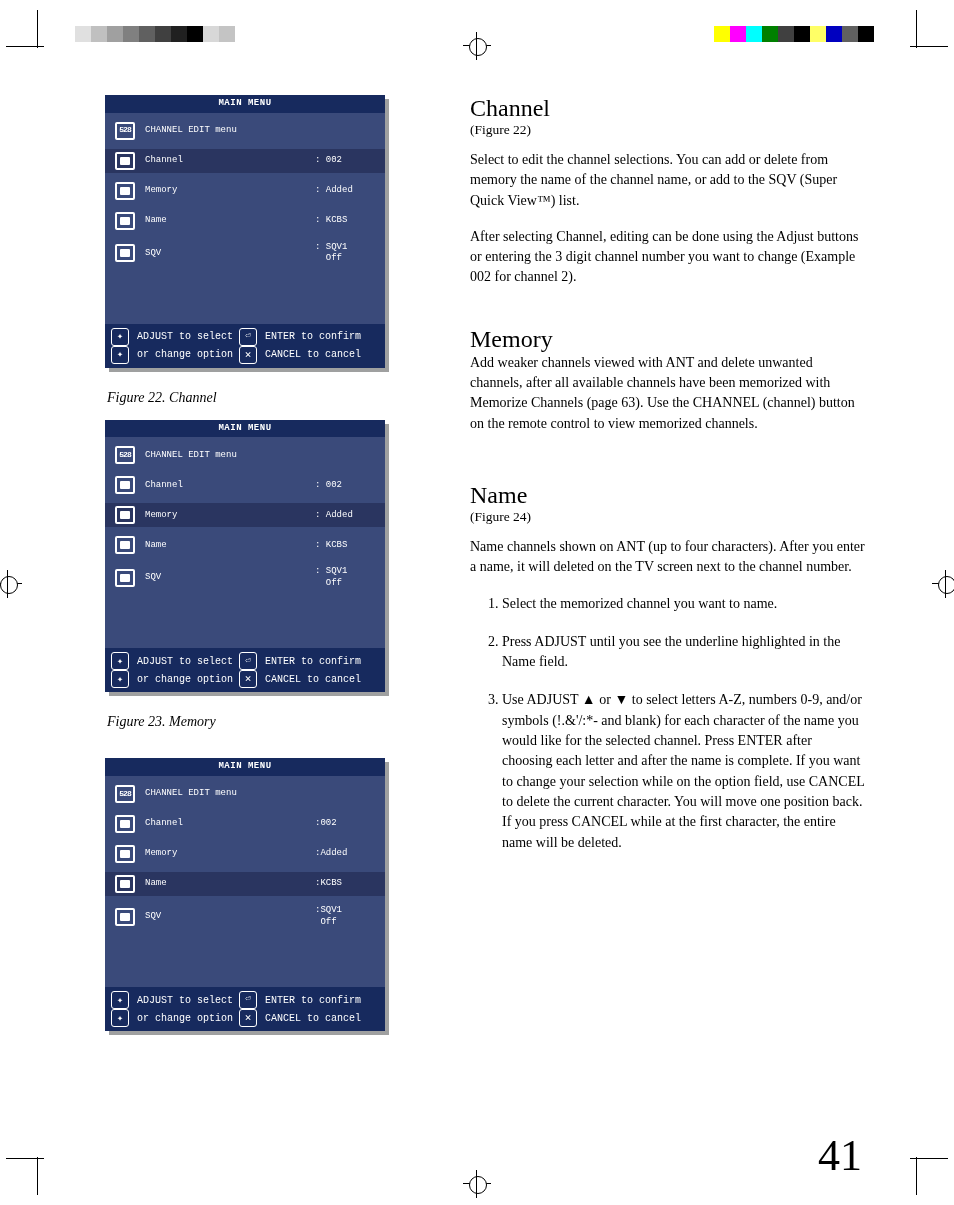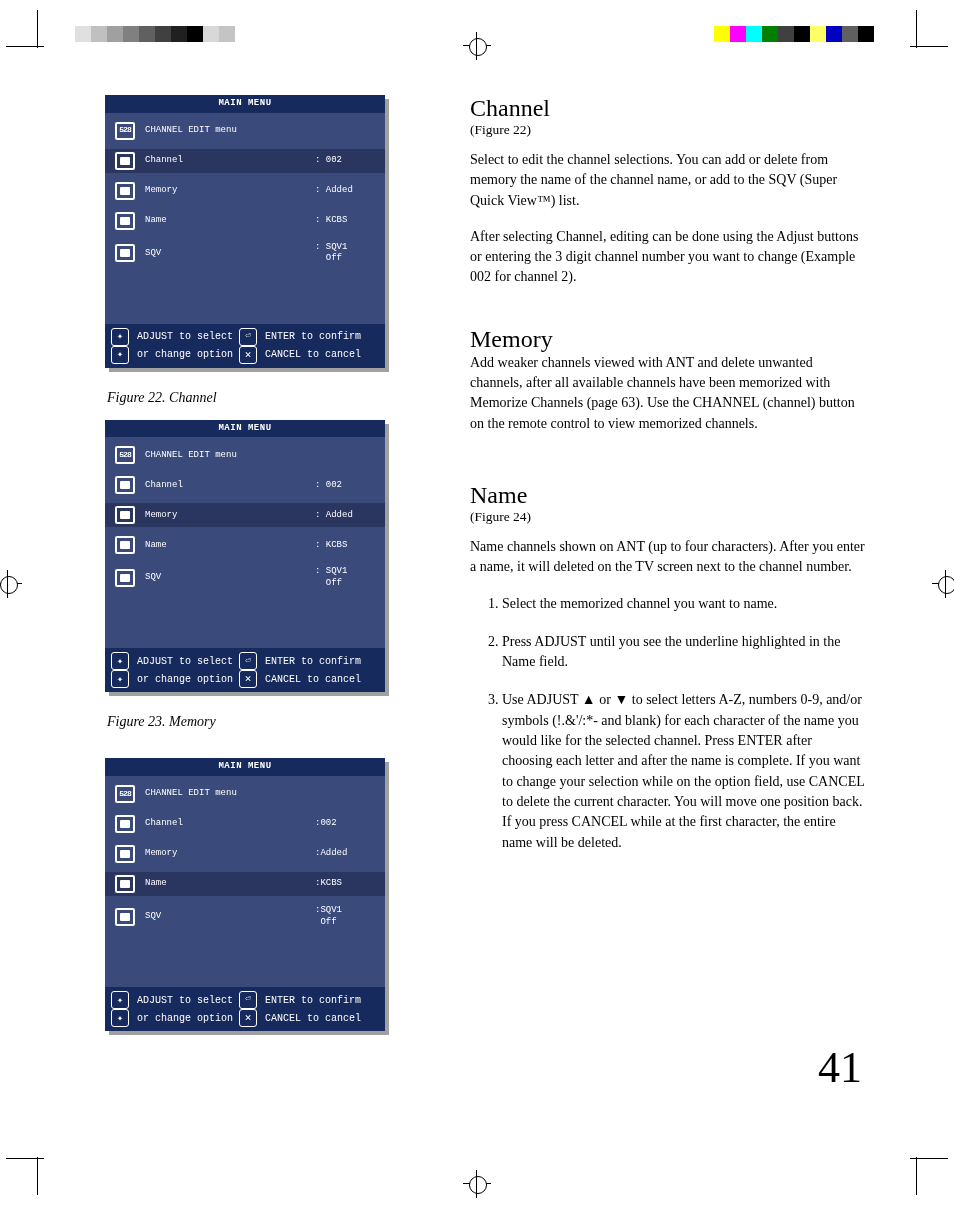--- a/index.html
+++ b/index.html
@@ -141,21 +141,21 @@
     margin: 0 0 0 0;
   }
   .figref { font-size: 13.5px; margin: 0 0 12px 0; }
   .para { font-size: 14px; line-height: 1.45; margin: 0 0 16px 0; }
   ol.steps { font-size: 14px; line-height: 1.45; padding-left: 32px; margin: 0; }
   ol.steps li { margin-bottom: 18px; }
 
   .pagenum {
     position: absolute;
     right: 92px;
-    top: 1042px;
+    top: 1130px;
     font-family: Georgia, serif;
     font-size: 44px;
   }
 </style>
 </head>
 <body>
 
 <div class="colorbar cb-left">
     <div style="background: rgb(224, 224, 224);"></div>
     <div style="background: rgb(192, 192, 192);"></div>

